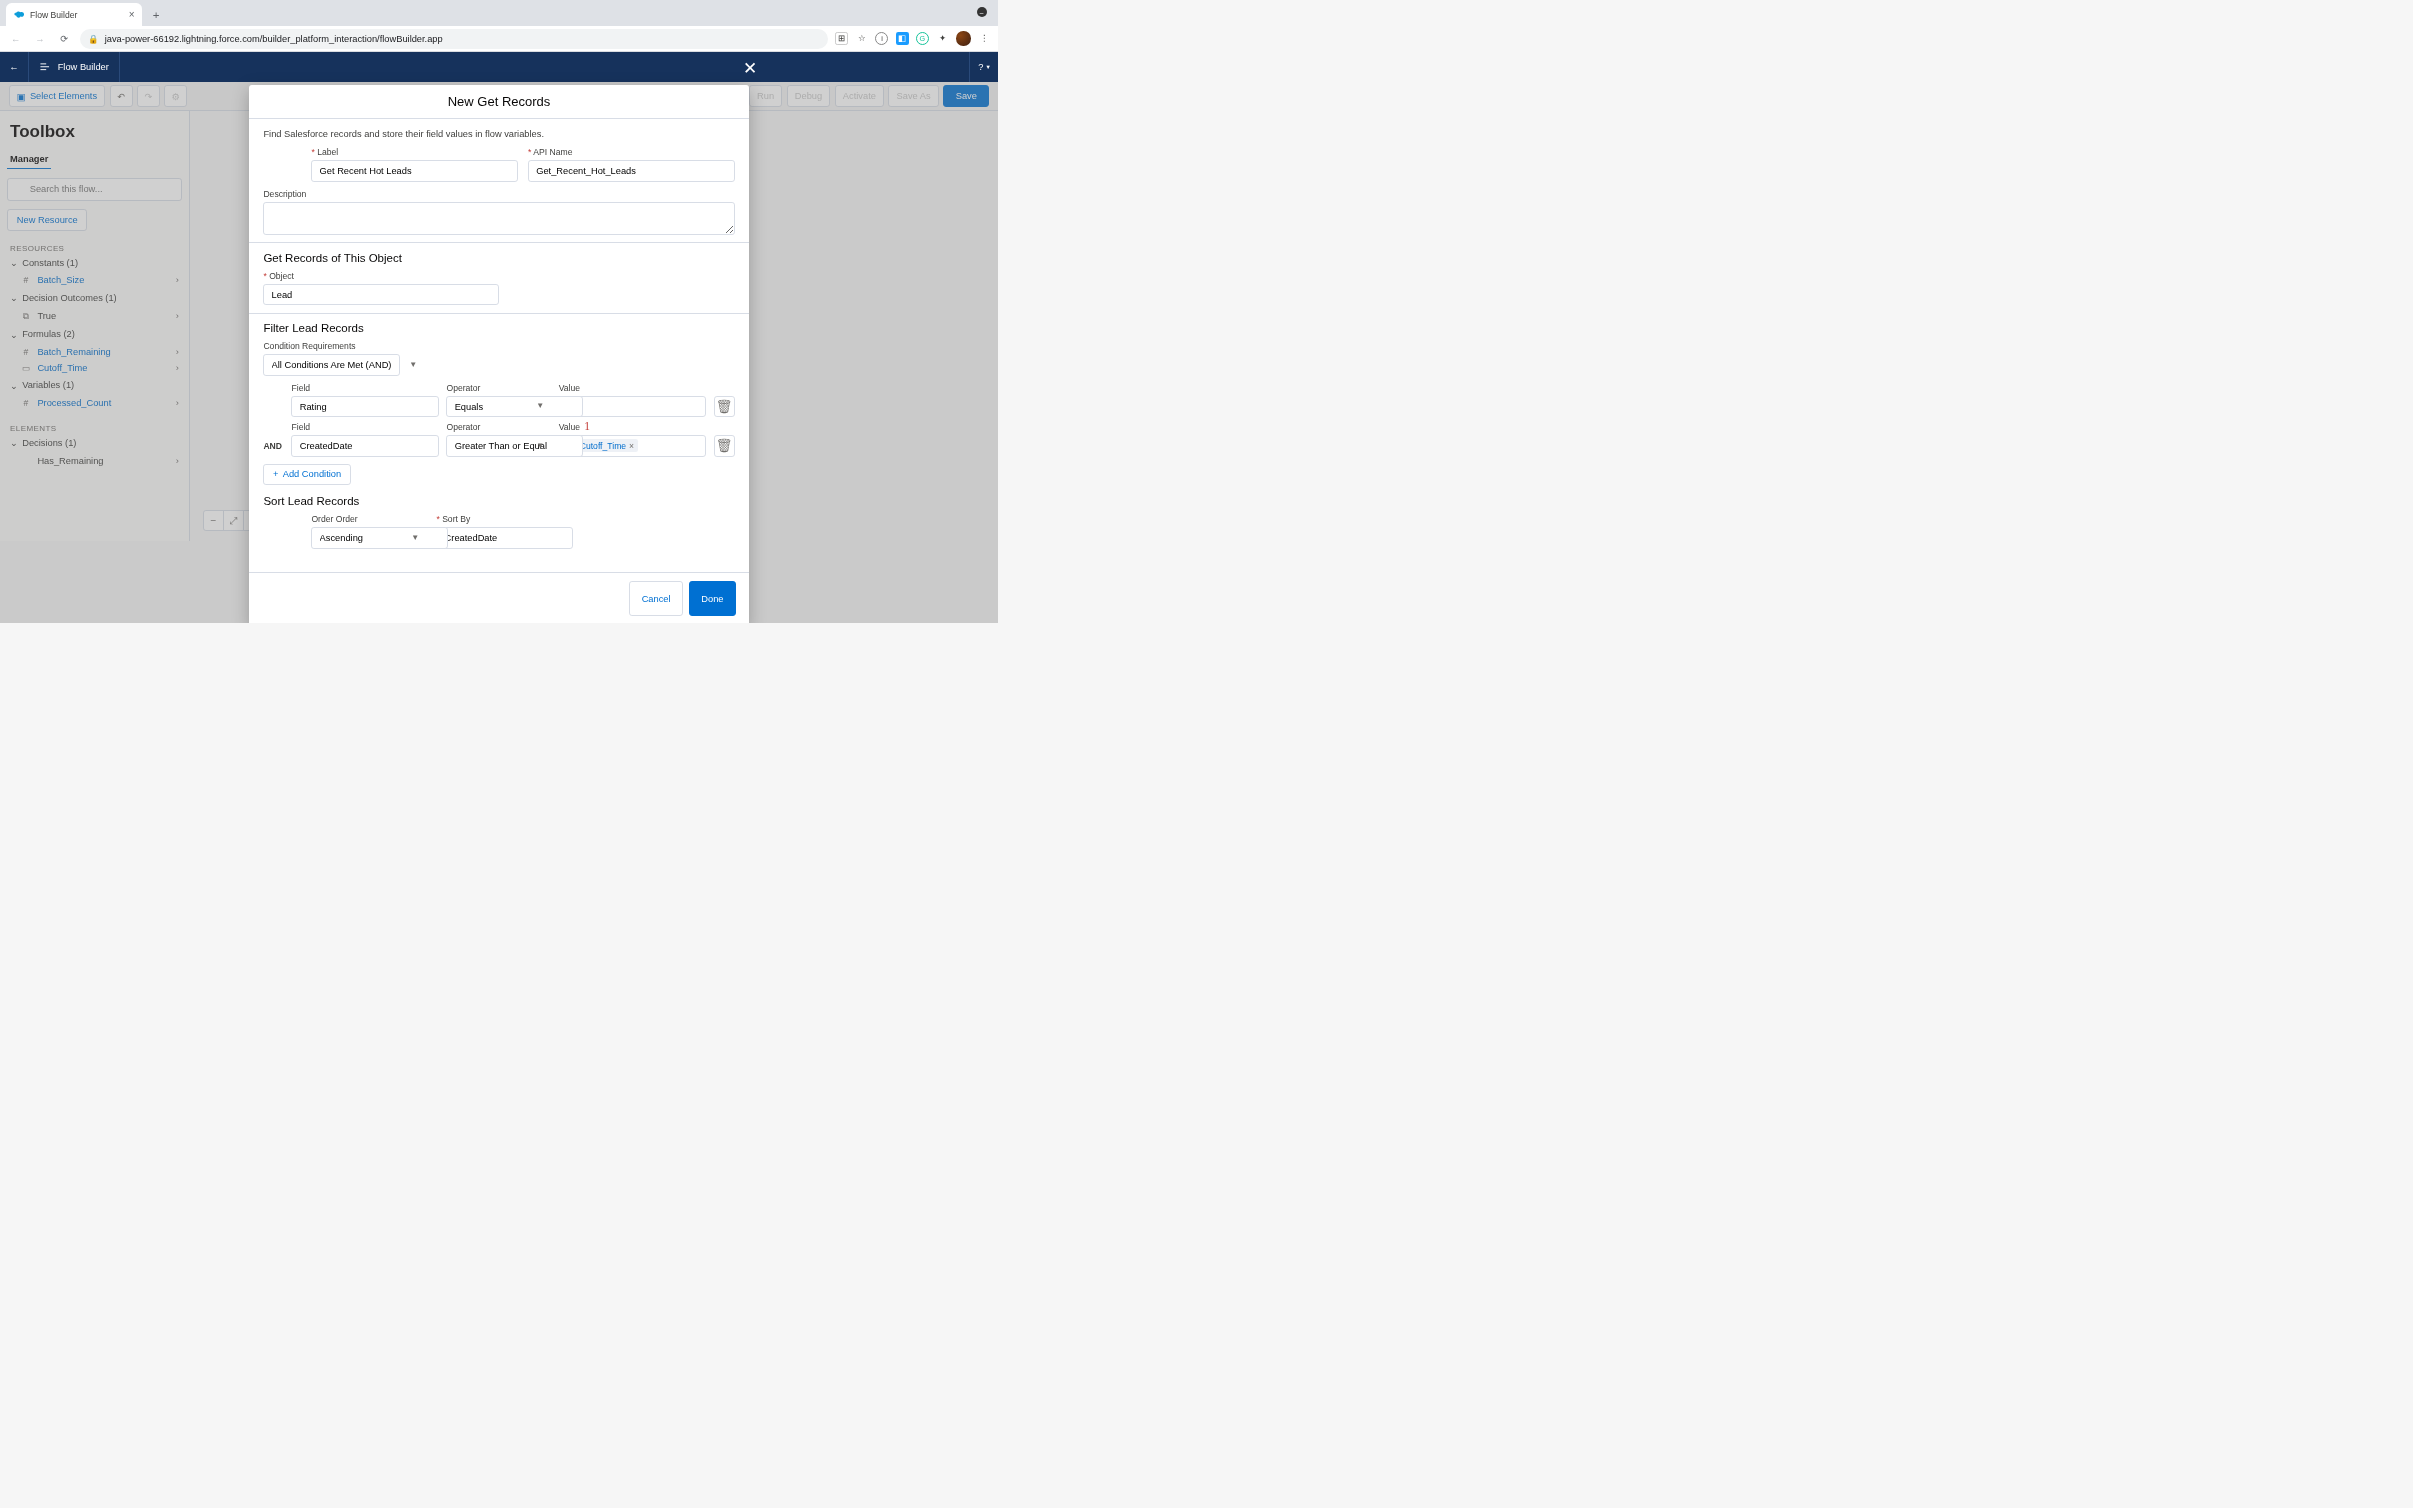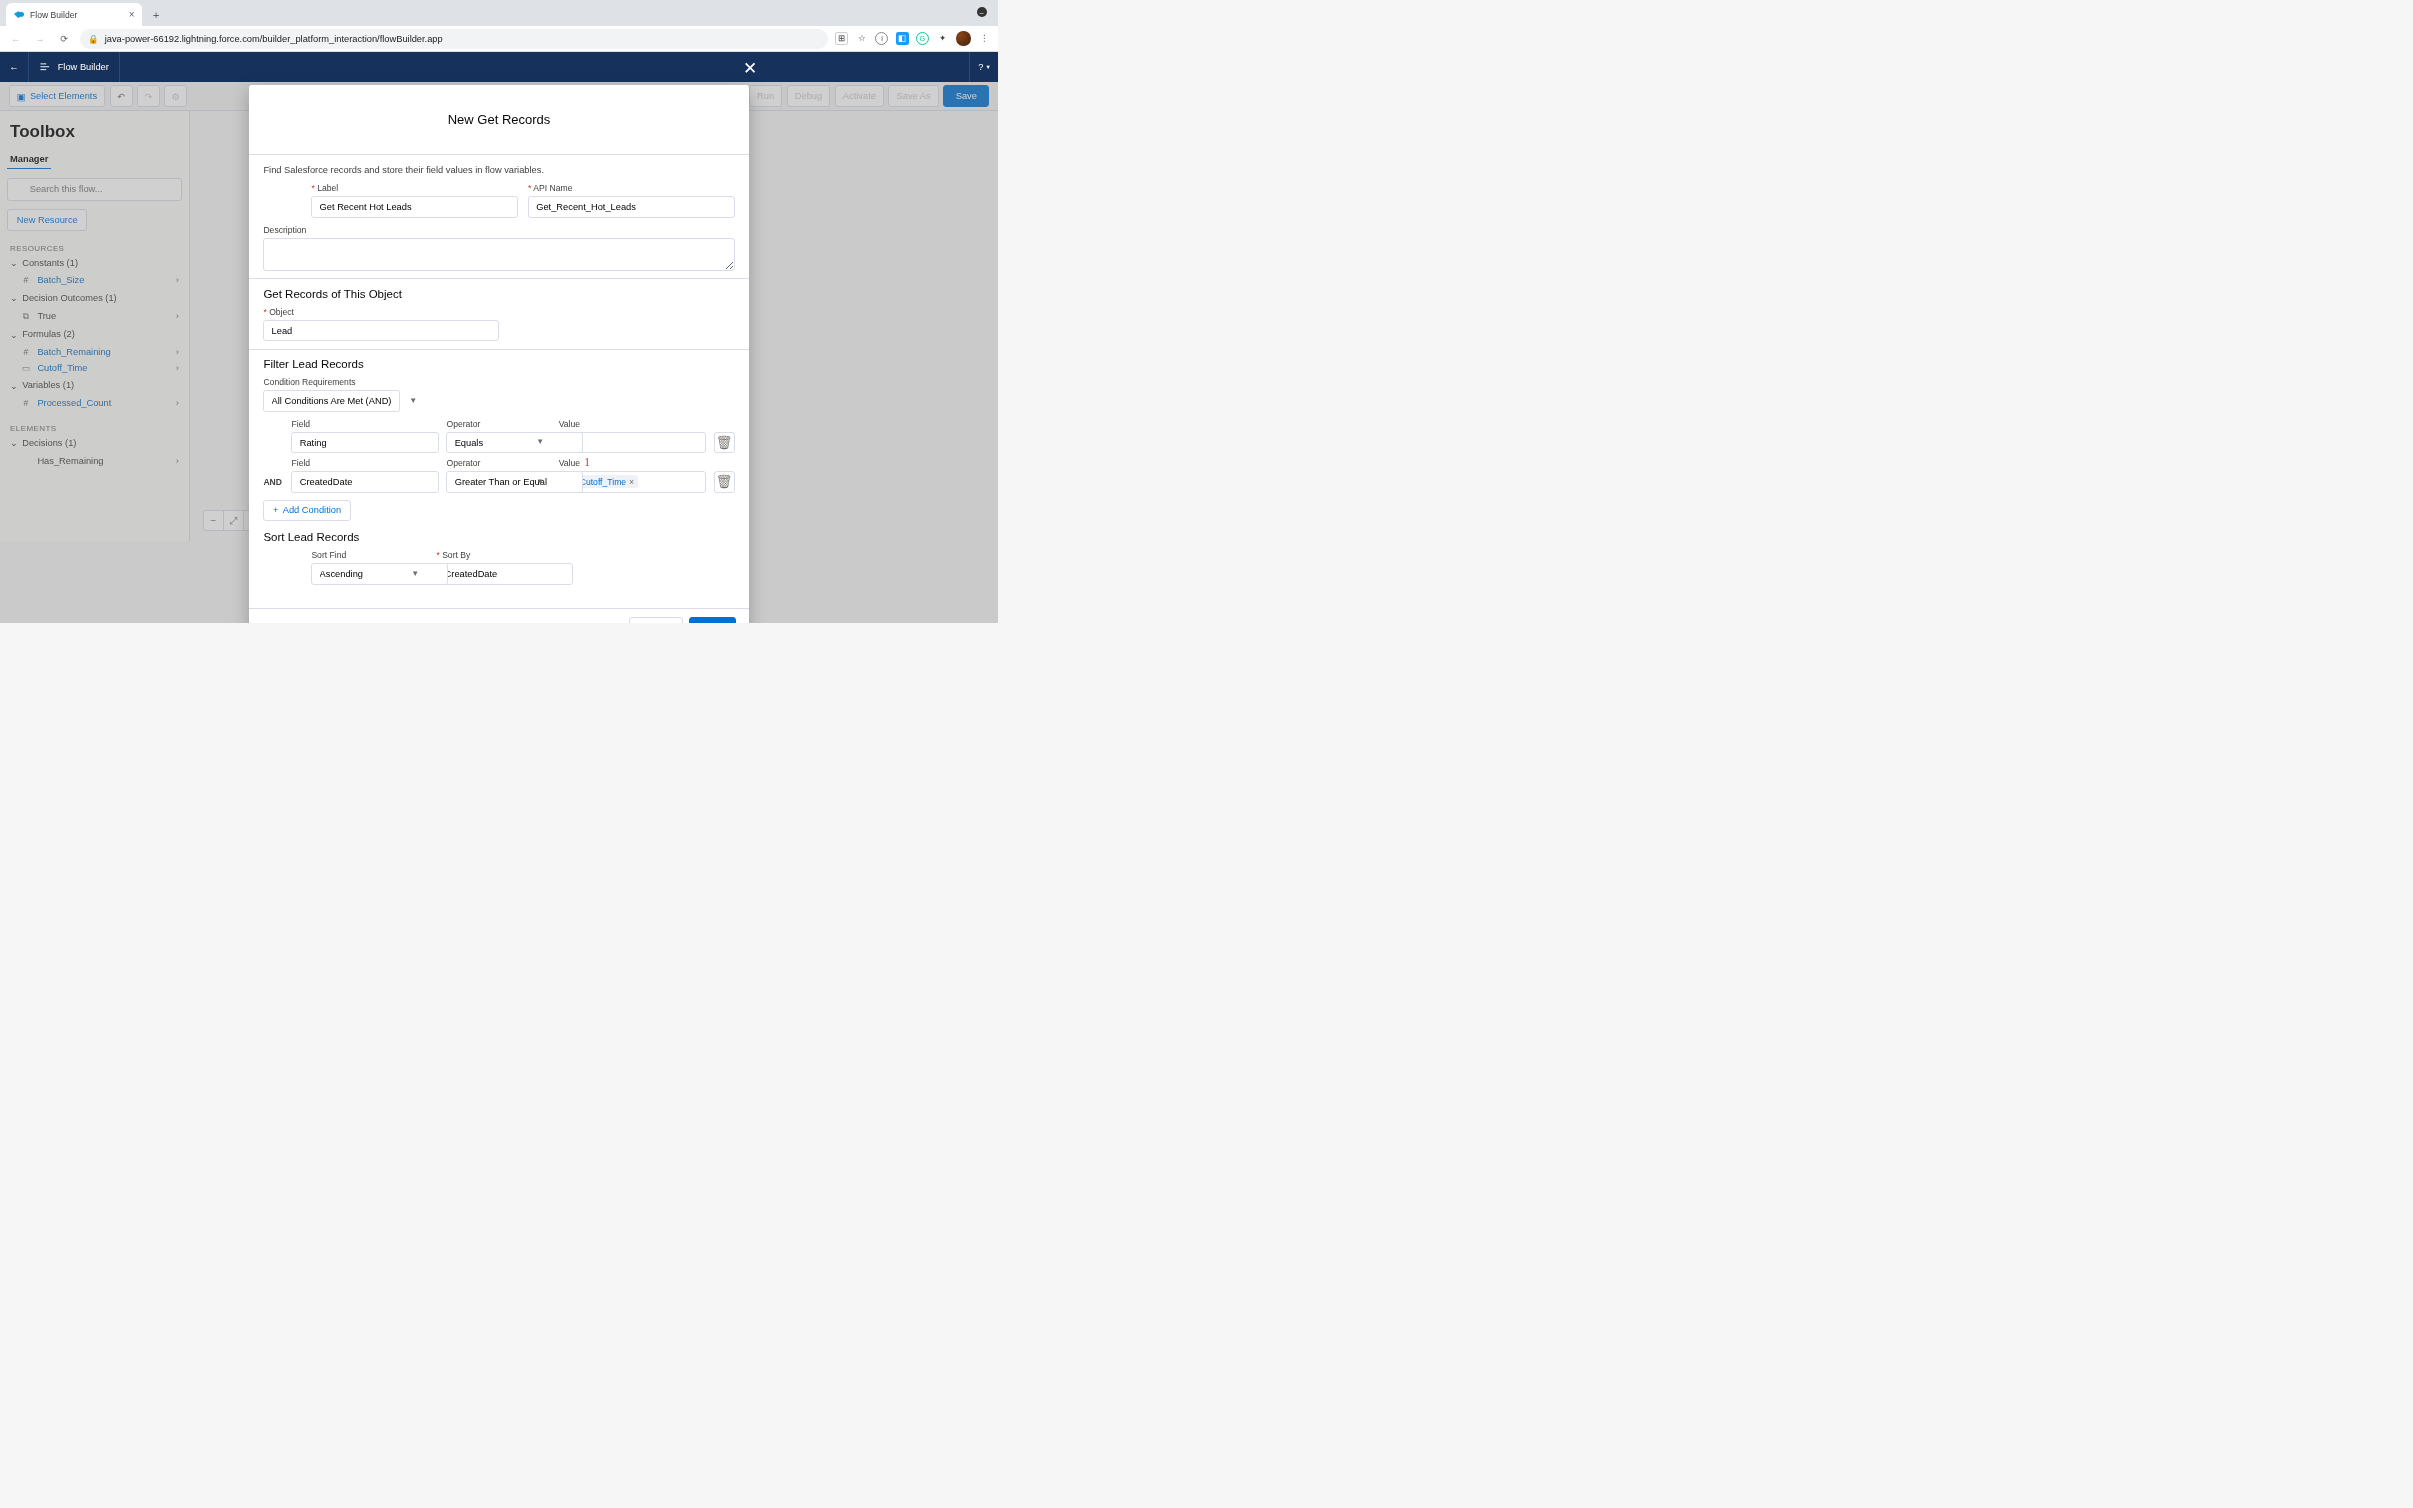--- a/index.html
+++ b/index.html
@@ -56,21 +56,21 @@
 .sb-item.plain { color: #3e3e3c; }
 
 .canvas { flex: 1; background: #f6f6f6; position: relative; }
 .canvas .zoom { position: absolute; left: 13px; bottom: 10px; display: flex; border: 0.7px solid #d8dde6; border-radius: 2.9px; background: #fff; }
 .canvas .zoom > div { width: 20px; height: 18.7px; display: flex; align-items: center; justify-content: center; border-right: 0.7px solid #d8dde6; font-size: 10px; color: #706e6b; }
 .canvas .zoom > div:last-child { border-right: none; }
 
 
 .dim { position: absolute; inset: 0; background: rgba(120,120,120,0.35); }
 .modal { position: absolute; left: 50%; top: 2.9px; transform: translateX(-50%); width: 500px; background: #fff; border-radius: 2.9px; box-shadow: 0 5.7px 17px rgba(0,0,0,0.25); display: flex; flex-direction: column; }
-.modal-header { text-align: center; padding: 27px; font-size: 13px; color: #080707; border-bottom: 0.7px solid #d8dde6; }
+.modal-header { text-align: center; padding: 9px; font-size: 13px; color: #080707; border-bottom: 0.7px solid #d8dde6; }
 .modal-body { padding: 10px 14.4px 0; overflow: hidden; height: 453px; }
 .modal-desc { font-size: 9.3px; margin-bottom: 8.6px; }
 .form-row { display: flex; gap: 10px; padding-left: 48px; }
 .form-group { flex: 1; display: flex; flex-direction: column; margin-bottom: 7.2px; }
 .form-label { font-size: 8.6px; color: #3e3e3c; margin-bottom: 2.9px; }
 .req { color: #c23934; }
 .form-input { height: 21.5px; border: 0.7px solid #d8dde6; border-radius: 2.9px; padding: 0 7.2px; font-size: 9.3px; background: #fff; }
 textarea.form-input { height: 33px; padding: 4.3px 7.2px; resize: vertical; }
 .section-h { font-size: 11.5px; color: #080707; margin: 10px 0 7.2px; }
 .section-h.first { margin-top: 2.9px; border-top: 0.7px solid #d8dde6; padding-top: 8.6px; margin-left: -14.4px; margin-right: -14.4px; padding-left: 14.4px; padding-right: 14.4px;}
@@ -331,21 +331,21 @@
       </div>
 
       <button class="add-cond">
         <span>+</span>
         <span>Add Condition</span>
       </button>
 
       <div class="section-h">Sort Lead Records</div>
       <div class="form-row">
         <div class="form-group" style="max-width:115px; flex:none;">
-          <label class="form-label">Sort Find</label>
+          <label class="form-label">Order Order</label>
           <div class="select-wrap">
             <input class="form-input" readonly="" value="Ascending" style="">
             <span class="caret">▼</span>
           </div>
         </div>
         <div class="form-group" style="max-width:141px; flex:none;">
           <label class="form-label"><span class="req">*</span> <span>Sort By</span></label>
           <input class="form-input" value="CreatedDate" style="">
         </div>
       </div>

